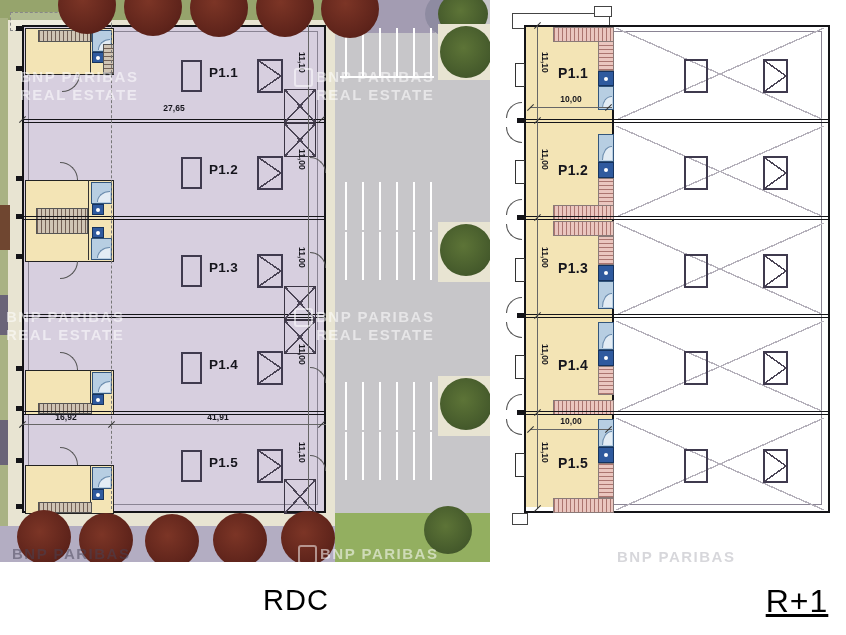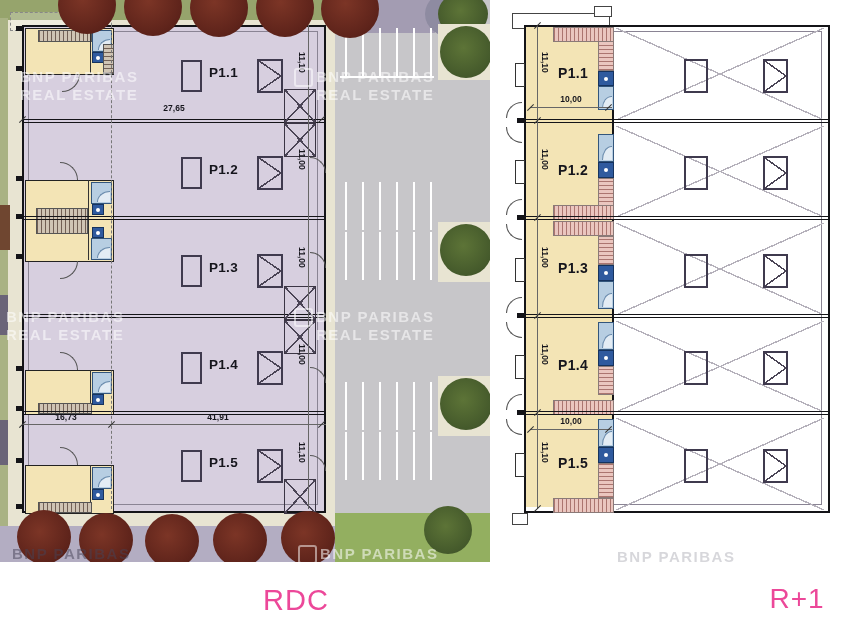--- a/index.html
+++ b/index.html
@@ -16,21 +16,21 @@
   
   .wm{font-weight:bold;letter-spacing:1.5px;font-size:15px;white-space:nowrap;color:rgba(255,255,255,.55);}
   .wm.dark{color:rgba(70,65,85,.5);}
   .wm.faint{color:rgba(135,135,145,.33);}
   .wmlogo{border:2px solid rgba(255,255,255,.55);border-radius:3px;}
   .dim{font-weight:bold;font-size:8.5px;color:#15151c;white-space:nowrap;text-align:center;}
   .dimv{writing-mode:vertical-rl;font-weight:bold;font-size:8.5px;color:#15151c;white-space:nowrap;}
   .dimline{background:#666;}
   .tick{width:9px;height:1px;background:#333;transform:rotate(-45deg);}
   .ulabel{font-weight:bold;font-size:13.5px;color:#15151c;letter-spacing:.3px;white-space:nowrap;}
-  .title{font-size:29px;color:#ec4899;letter-spacing:1px;text-align:center;}
+  .title{font-size:29px;color:#000000;letter-spacing:1px;text-align:center;}
   .tree{border-radius:50%;background:radial-gradient(circle at 42% 40%, #7c3526 0%, #5f241b 65%, #4c1b14 100%);}
   .gtree{border-radius:50%;background:radial-gradient(circle at 45% 42%, #5d7437 0%, #44592b 70%, #38491f 100%);}
   .pline{background:#fff;}
   .cross{background:
     linear-gradient(to bottom right, transparent calc(50% - .7px), var(--cross) calc(50% - .7px) calc(50% + .7px), transparent calc(50% + .7px)),
     linear-gradient(to top right,    transparent calc(50% - .7px), var(--cross) calc(50% - .7px) calc(50% + .7px), transparent calc(50% + .7px));}
   .xbox{border:1.5px solid #3b3544;background:
     linear-gradient(to bottom right, transparent calc(50% - .8px), #4a4455 calc(50% - .8px) calc(50% + .8px), transparent calc(50% + .8px)),
     linear-gradient(to top right,    transparent calc(50% - .8px), #4a4455 calc(50% - .8px) calc(50% + .8px), transparent calc(50% + .8px));}
   .win-rect{border:2px solid #3f3a4e;}
@@ -218,21 +218,21 @@
     <div class="abs arc arc-tr" style="left:310px;top:455px;width:15px;height:15px;"></div>
 
     <div class="abs dim" style="left:144px;top:103px;width:60px;">27,65</div>
     <div class="abs tick" style="left:18px;top:119px;"></div>
     <div class="abs tick" style="left:317px;top:119px;"></div>
 
     <div class="abs dimline" style="left:22px;top:424px;width:304px;height:1px;"></div>
     <div class="abs tick" style="left:18px;top:424px;"></div>
     <div class="abs tick" style="left:107px;top:424px;"></div>
     <div class="abs tick" style="left:317px;top:424px;"></div>
-    <div class="abs dim" style="left:36px;top:412px;width:60px;">16,73</div>
+    <div class="abs dim" style="left:36px;top:412px;width:60px;">16,92</div>
     <div class="abs dim" style="left:188px;top:412px;width:60px;">41,91</div>
 
     <div class="abs dimline" style="left:308px;top:25px;width:1px;height:484px;"></div>
     <div class="abs dimv" style="left:297px;top:52px;">11,10</div>
     <div class="abs dimv" style="left:297px;top:149px;">11,00</div>
     <div class="abs dimv" style="left:297px;top:247px;">11,00</div>
     <div class="abs dimv" style="left:297px;top:344px;">11,00</div>
     <div class="abs dimv" style="left:297px;top:442px;">11,10</div>
 
     <div class="abs tree" style="left:58px;top:-24px;width:58px;height:58px;"></div>
@@ -379,15 +379,15 @@
     <div class="abs arc arc-bl" style="left:506px;top:224px;width:15px;height:15px;"></div>
     <div class="abs arc arc-tl" style="left:506px;top:297px;width:15px;height:15px;"></div>
     <div class="abs arc arc-bl" style="left:506px;top:322px;width:15px;height:15px;"></div>
     <div class="abs arc arc-tl" style="left:506px;top:394px;width:15px;height:15px;"></div>
     <div class="abs arc arc-bl" style="left:506px;top:419px;width:15px;height:15px;"></div>
 
     <div class="abs wm faint" style="left:617px;top:548px;">BNP PARIBAS</div>
   </div>
 
   <div class="abs title" style="left:236px;top:584px;width:120px;">RDC</div>
-  <div class="abs title" style="left:752px;top:583px;width:90px;font-size:28px;">R+1</div>
+  <div class="abs title" style="left:752px;top:583px;width:90px;font-size:32px;text-decoration:underline;">R+1</div>
 
 </div>
 
 </body></html>

